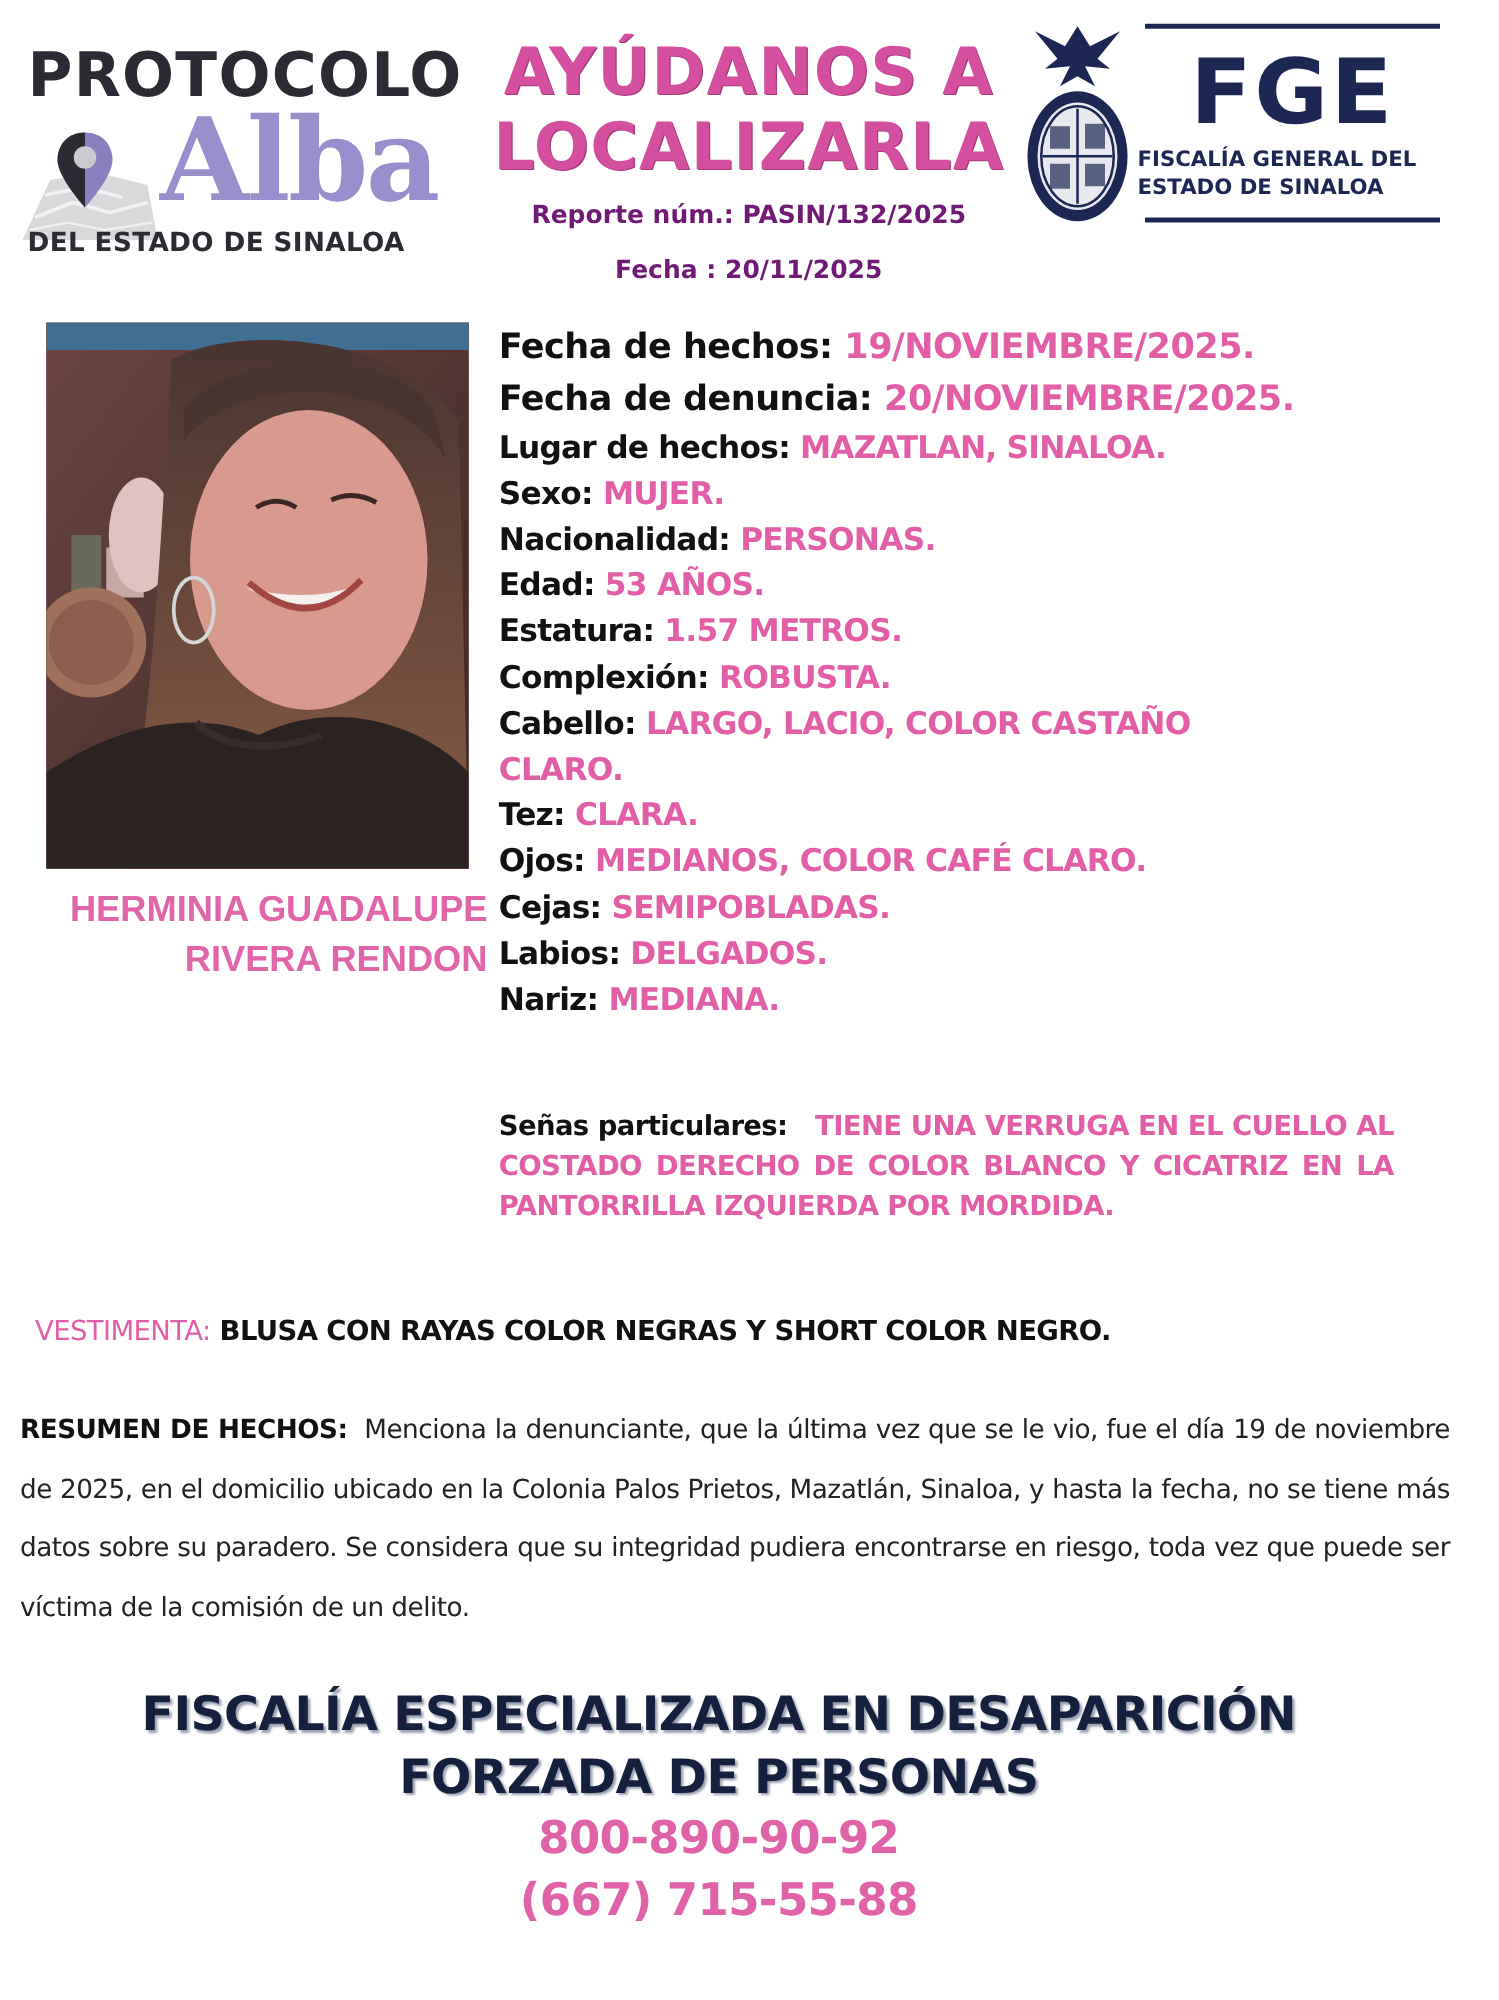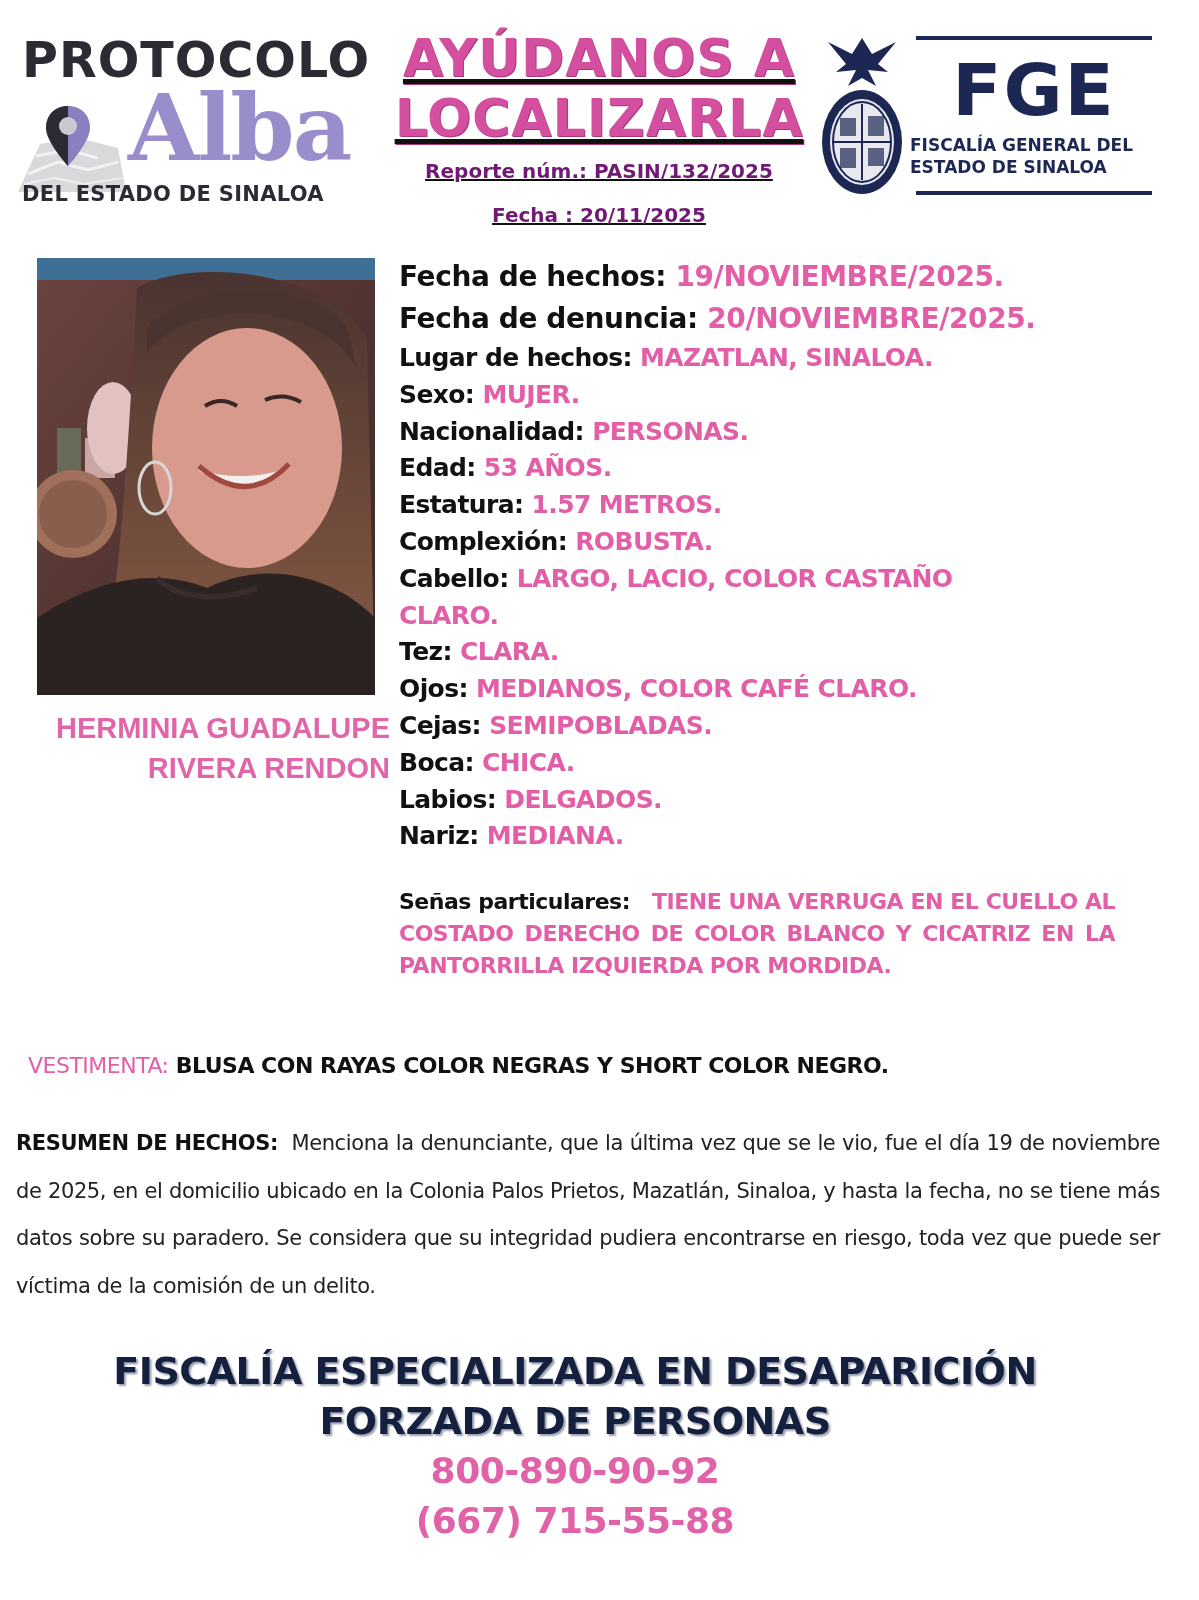--- a/index.html
+++ b/index.html
@@ -6,26 +6,26 @@
     html, body { width: 1199px; height: 1600px; background: #ffffff; overflow: hidden; }
     body { position: relative; font-family: "Liberation Sans", sans-serif; color: #111; }
 
     
     .logo-alba { position: absolute; left: 16px; top: 32px; width: 360px; height: 180px; }
     .alba-protocolo { position: absolute; left: 6px; top: 0; font-weight: 700; font-size: 49px; letter-spacing: 1px; color: #2b2b33; font-family: "DejaVu Sans", sans-serif; }
     .alba-word { position: absolute; left: 112px; top: 50px; font-family: "DejaVu Serif", serif; font-weight: 700; font-size: 92px; color: #9a8dcc; line-height: 1; letter-spacing: -2px; }
     .alba-map { position: absolute; left: 2px; top: 72px; width: 110px; height: 92px; }
     .alba-sub { position: absolute; left: 6px; top: 150px; font-family: "DejaVu Sans", sans-serif; font-weight: 700; font-size: 21px; color: #2b2b33; letter-spacing: 0.3px; }
 
-    .header-center { position: absolute; left: 390px; top: 28px; width: 418px; text-align: center; text-decoration: underline; }
+    .header-center { position: absolute; left: 390px; top: 28px; width: 418px; text-align: center; }
     .title-line { font-family: "DejaVu Sans", sans-serif; font-weight: 700; font-size: 52px; line-height: 60px; color: #d44f9f; text-shadow: 1px 1px 0 #a63a7b; letter-spacing: 1px; }
     .report-line { font-family: "DejaVu Sans", sans-serif; font-weight: 700; font-size: 20px; color: #701a75; margin-top: 8px; line-height: 31px; }
     .report-line + .report-line { margin-top: 13px; }
 
-    .fge-block { position: absolute; left: 818px; top: 34px; width: 345px; height: 165px; }
+    .fge-block { position: absolute; left: 818px; top: 17px; width: 345px; height: 165px; }
     .seal { position: absolute; left: 0; top: 0; width: 88px; height: 162px; }
     .fge-rule { position: absolute; left: 98px; width: 236px; height: 4px; background: #1d2754; }
     .fge-rule.top { top: 2px; }
     .fge-rule.bot { top: 157px; }
     .fge-title { position: absolute; left: 98px; top: 18px; width: 236px; text-align: center; font-family: "DejaVu Sans", sans-serif; font-weight: 700; font-size: 72px; line-height: 76px; color: #1d2754; letter-spacing: 2px; }
     .fge-sub { position: absolute; left: 92px; top: 100px; width: 248px; text-align: left; font-family: "DejaVu Sans", sans-serif; font-weight: 700; font-size: 17px; line-height: 22px; color: #1d2754; }
 
     
     .photo { position: absolute; left: 37px; top: 258px; width: 338px; height: 437px; overflow: hidden; background: #5b3834; }
     .photo svg { width: 100%; height: 100%; display: block; }
@@ -144,21 +144,20 @@
   <div class="row"><span>Lugar de hechos:</span> <span class="val">MAZATLAN, SINALOA.</span></div>
   <div class="row"><span>Sexo:</span> <span class="val">MUJER.</span></div>
   <div class="row"><span>Nacionalidad:</span> <span class="val">PERSONAS.</span></div>
   <div class="row"><span>Edad:</span> <span class="val"> 53 AÑOS.</span></div>
   <div class="row"><span>Estatura:</span> <span class="val">1.57 METROS.</span></div>
   <div class="row"><span>Complexión:</span> <span class="val">ROBUSTA.</span></div>
   <div class="row wrap"><span>Cabello:</span> <span class="val">LARGO, LACIO, COLOR CASTAÑO CLARO.</span></div>
   <div class="row"><span>Tez:</span> <span class="val">CLARA.</span></div>
   <div class="row"><span>Ojos:</span> <span class="val">MEDIANOS, COLOR CAFÉ CLARO.</span></div>
   <div class="row"><span>Cejas:</span> <span class="val">SEMIPOBLADAS.</span></div>
-  <div class="row"><span>Boca:</span> <span class="val">CHICA.</span></div>
   <div class="row"><span>Labios:</span> <span class="val">DELGADOS.</span></div>
   <div class="row"><span>Nariz:</span> <span class="val">MEDIANA.</span></div>
 </div>
 
 <div class="senas">
   <span class="lbl">Señas particulares:</span>&nbsp;&nbsp;
   <span class="val">TIENE UNA VERRUGA EN EL CUELLO AL COSTADO DERECHO DE COLOR BLANCO Y CICATRIZ EN LA PANTORRILLA IZQUIERDA POR MORDIDA.</span>
 </div>
 
 <div class="vestimenta">

